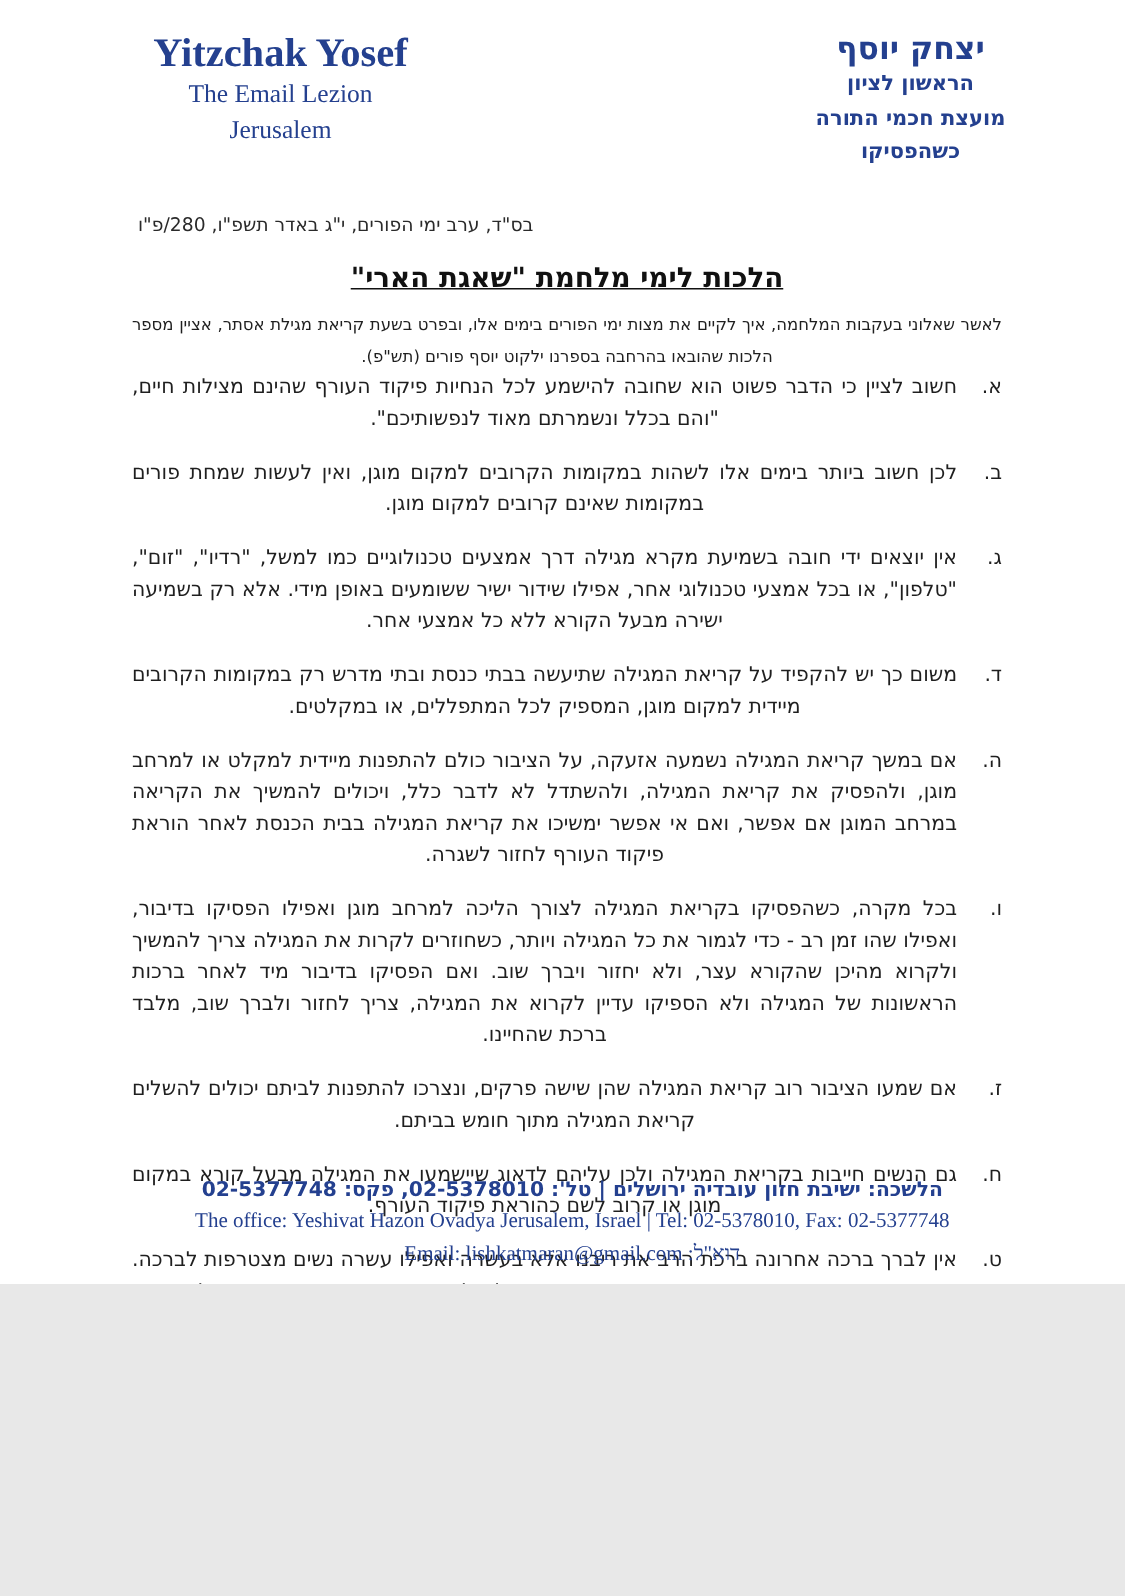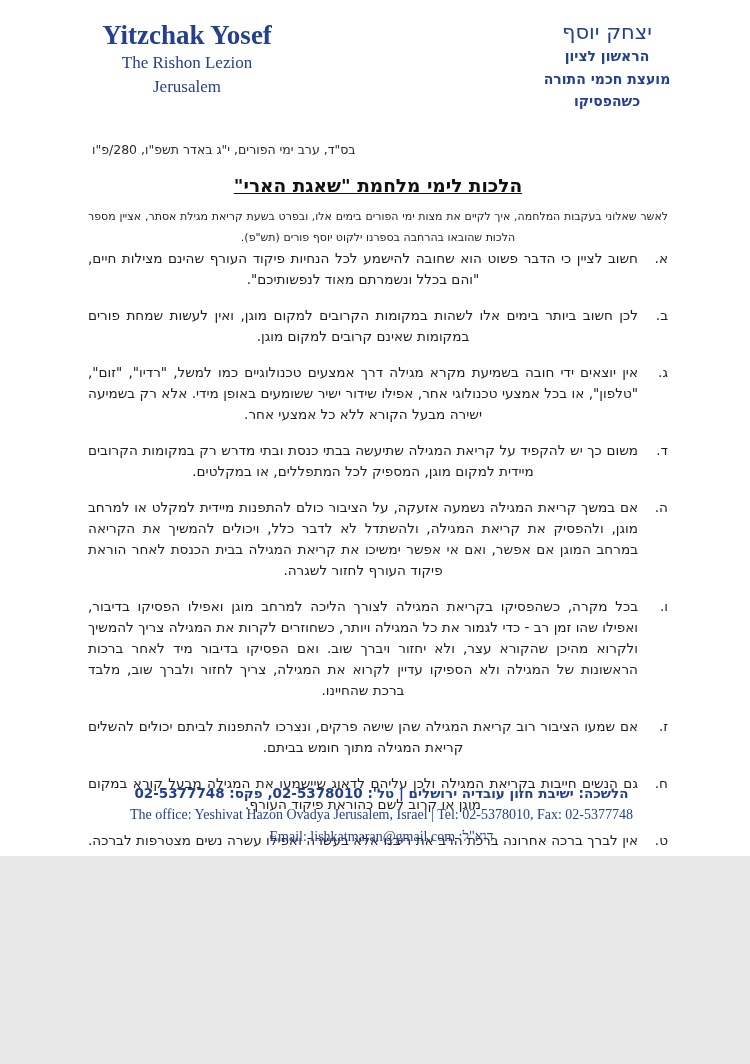--- a/index.html
+++ b/index.html
@@ -10,21 +10,21 @@
   }
   
   .letterhead{
     display:flex;justify-content:space-between;align-items:flex-start;
     padding:20px 58px 0 72px;
   }
   .lh-english{width:230px;text-align:center;color:#24408f;font-family:"Liberation Serif",serif;}
   .lh-english .lh-name{font-size:27px;font-weight:bold;line-height:1.15;}
   .lh-english .lh-sub{font-size:17px;line-height:1.38;}
   .lh-hebrew{width:170px;text-align:center;color:#24408f;direction:rtl;}
-  .lh-hebrew .lh-name{font-size:21px;font-weight:normal;line-height:1.2;}
+  .lh-hebrew .lh-name{font-size:21px;font-weight:bold;line-height:1.2;}
   .lh-hebrew .lh-sub{font-size:14px;font-weight:bold;line-height:1.6;}
   
   .date-line{
     direction:rtl;text-align:right;
     margin:30px 0 0 0;padding-right:265px;padding-left:92px;
     font-size:12.5px;color:#2a2a2a;white-space:nowrap;
     text-align:left;
   }
   
   .doc-body{padding:14px 82px 0 88px;direction:rtl;}
@@ -56,21 +56,21 @@
   .footer-email{direction:rtl;font-family:"Liberation Serif",serif;font-size:14px;line-height:22px;}
 </style>
 </head>
 <body>
 
 <div class="page">
 
   <div class="letterhead">
     <div class="lh-english">
       <div class="lh-name">Yitzchak Yosef</div>
-      <div class="lh-sub">The Rishon Lezion</div>
+      <div class="lh-sub">The Email Lezion</div>
       <div class="lh-sub">Jerusalem</div>
     </div>
     <div class="lh-hebrew">
       <div class="lh-name">יצחק יוסף</div>
       <div class="lh-sub">הראשון לציון</div>
       <div class="lh-sub">מועצת חכמי התורה</div>
       <div class="lh-sub">כשהפסיקו</div>
     </div>
   </div>
 

